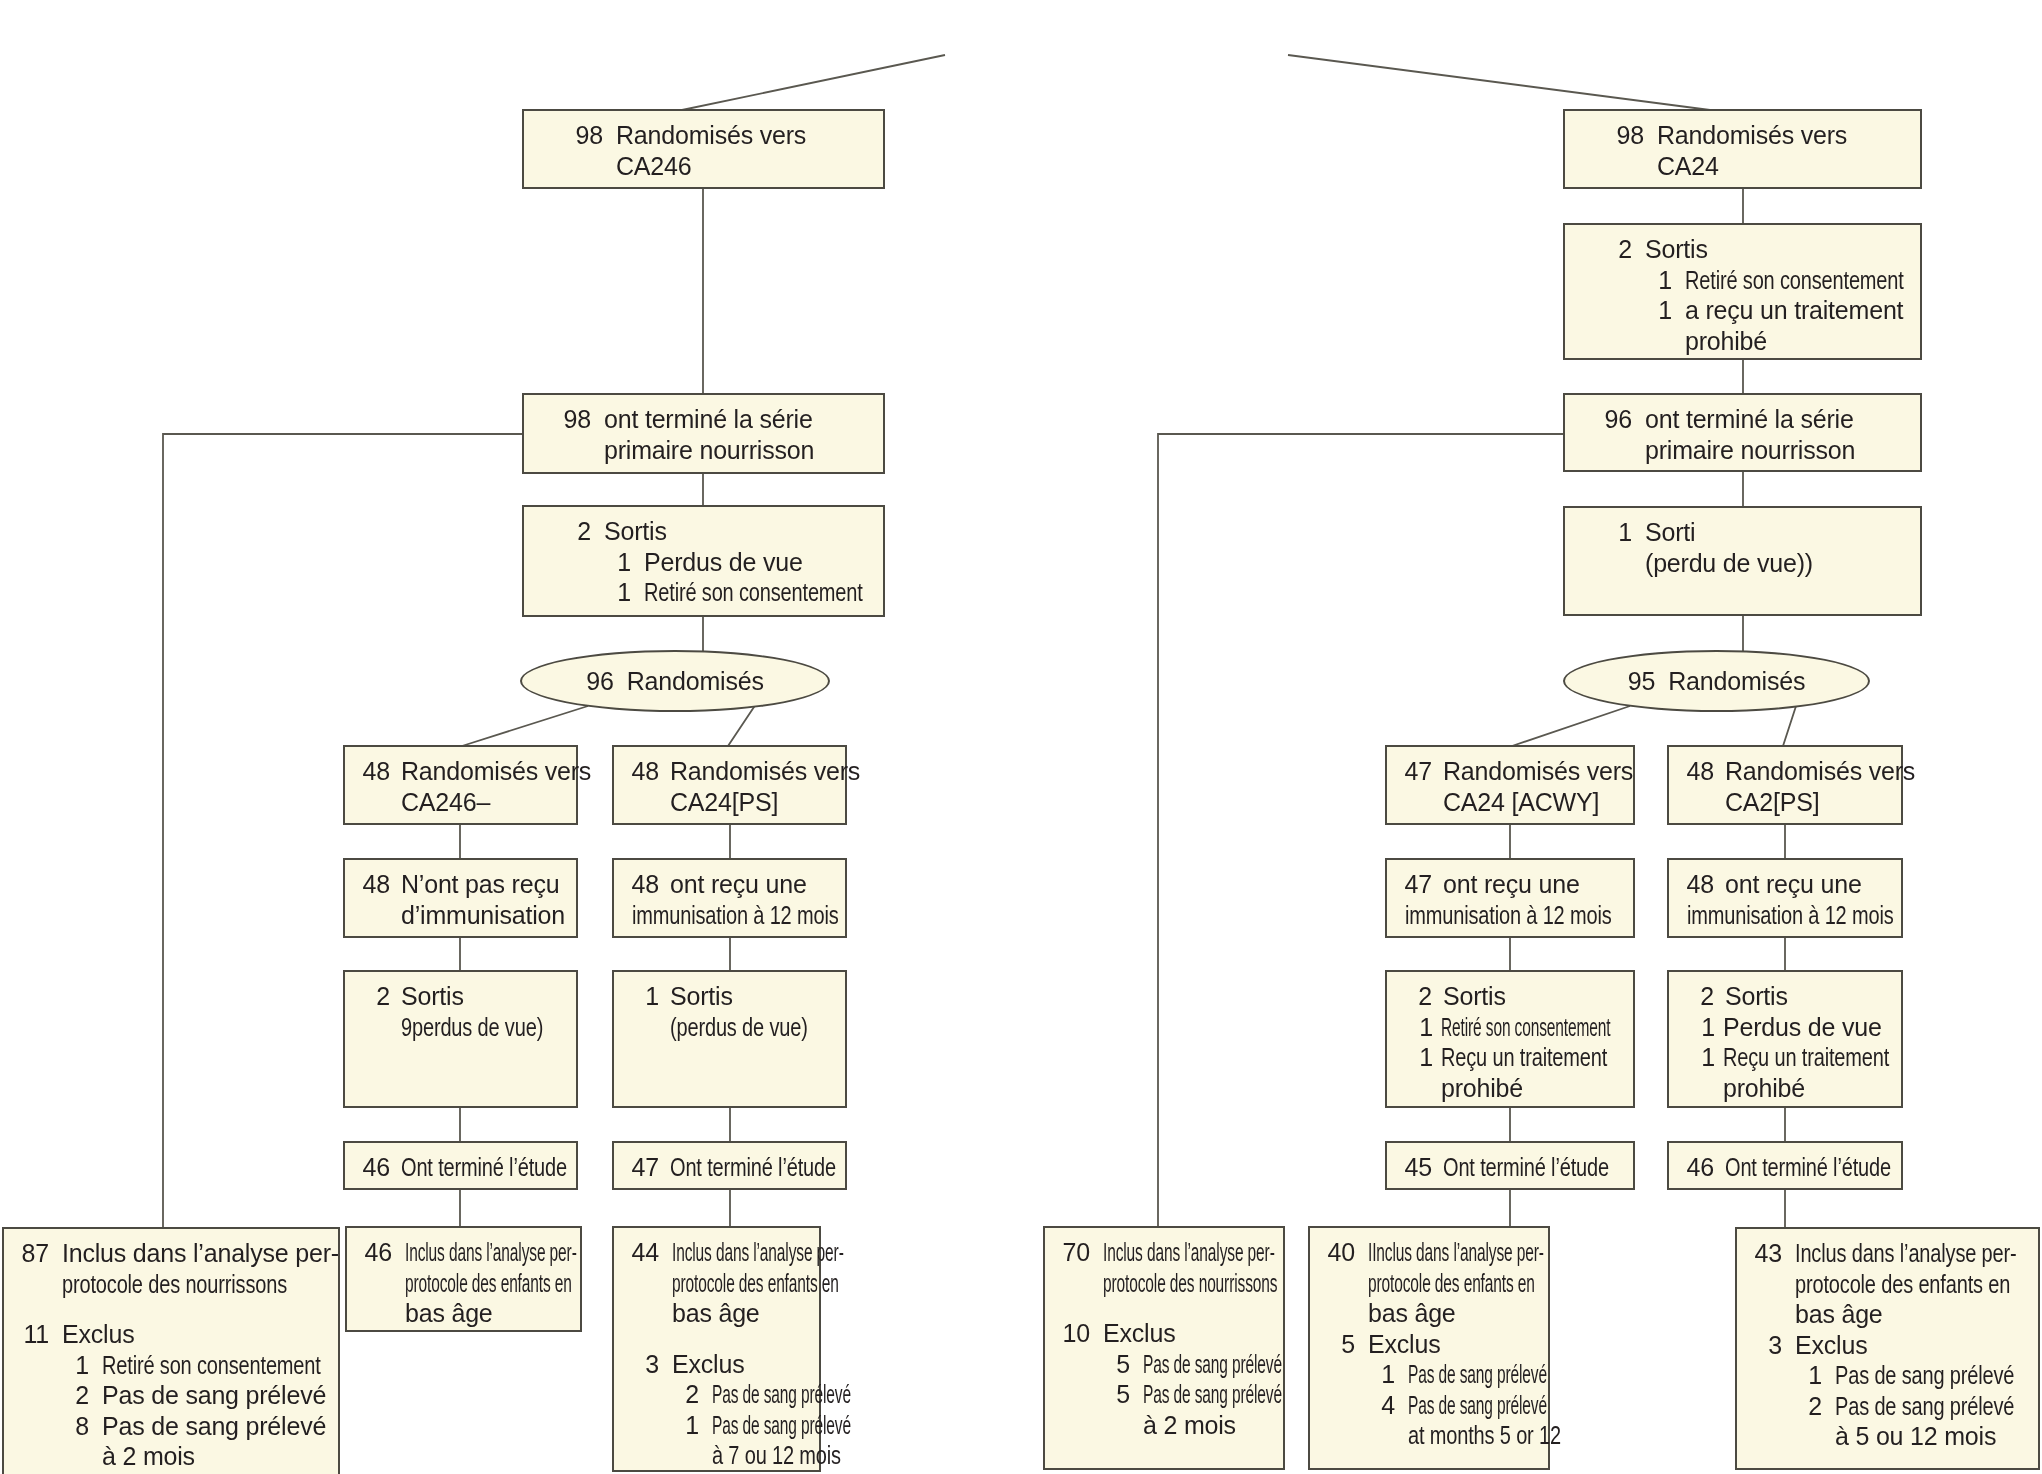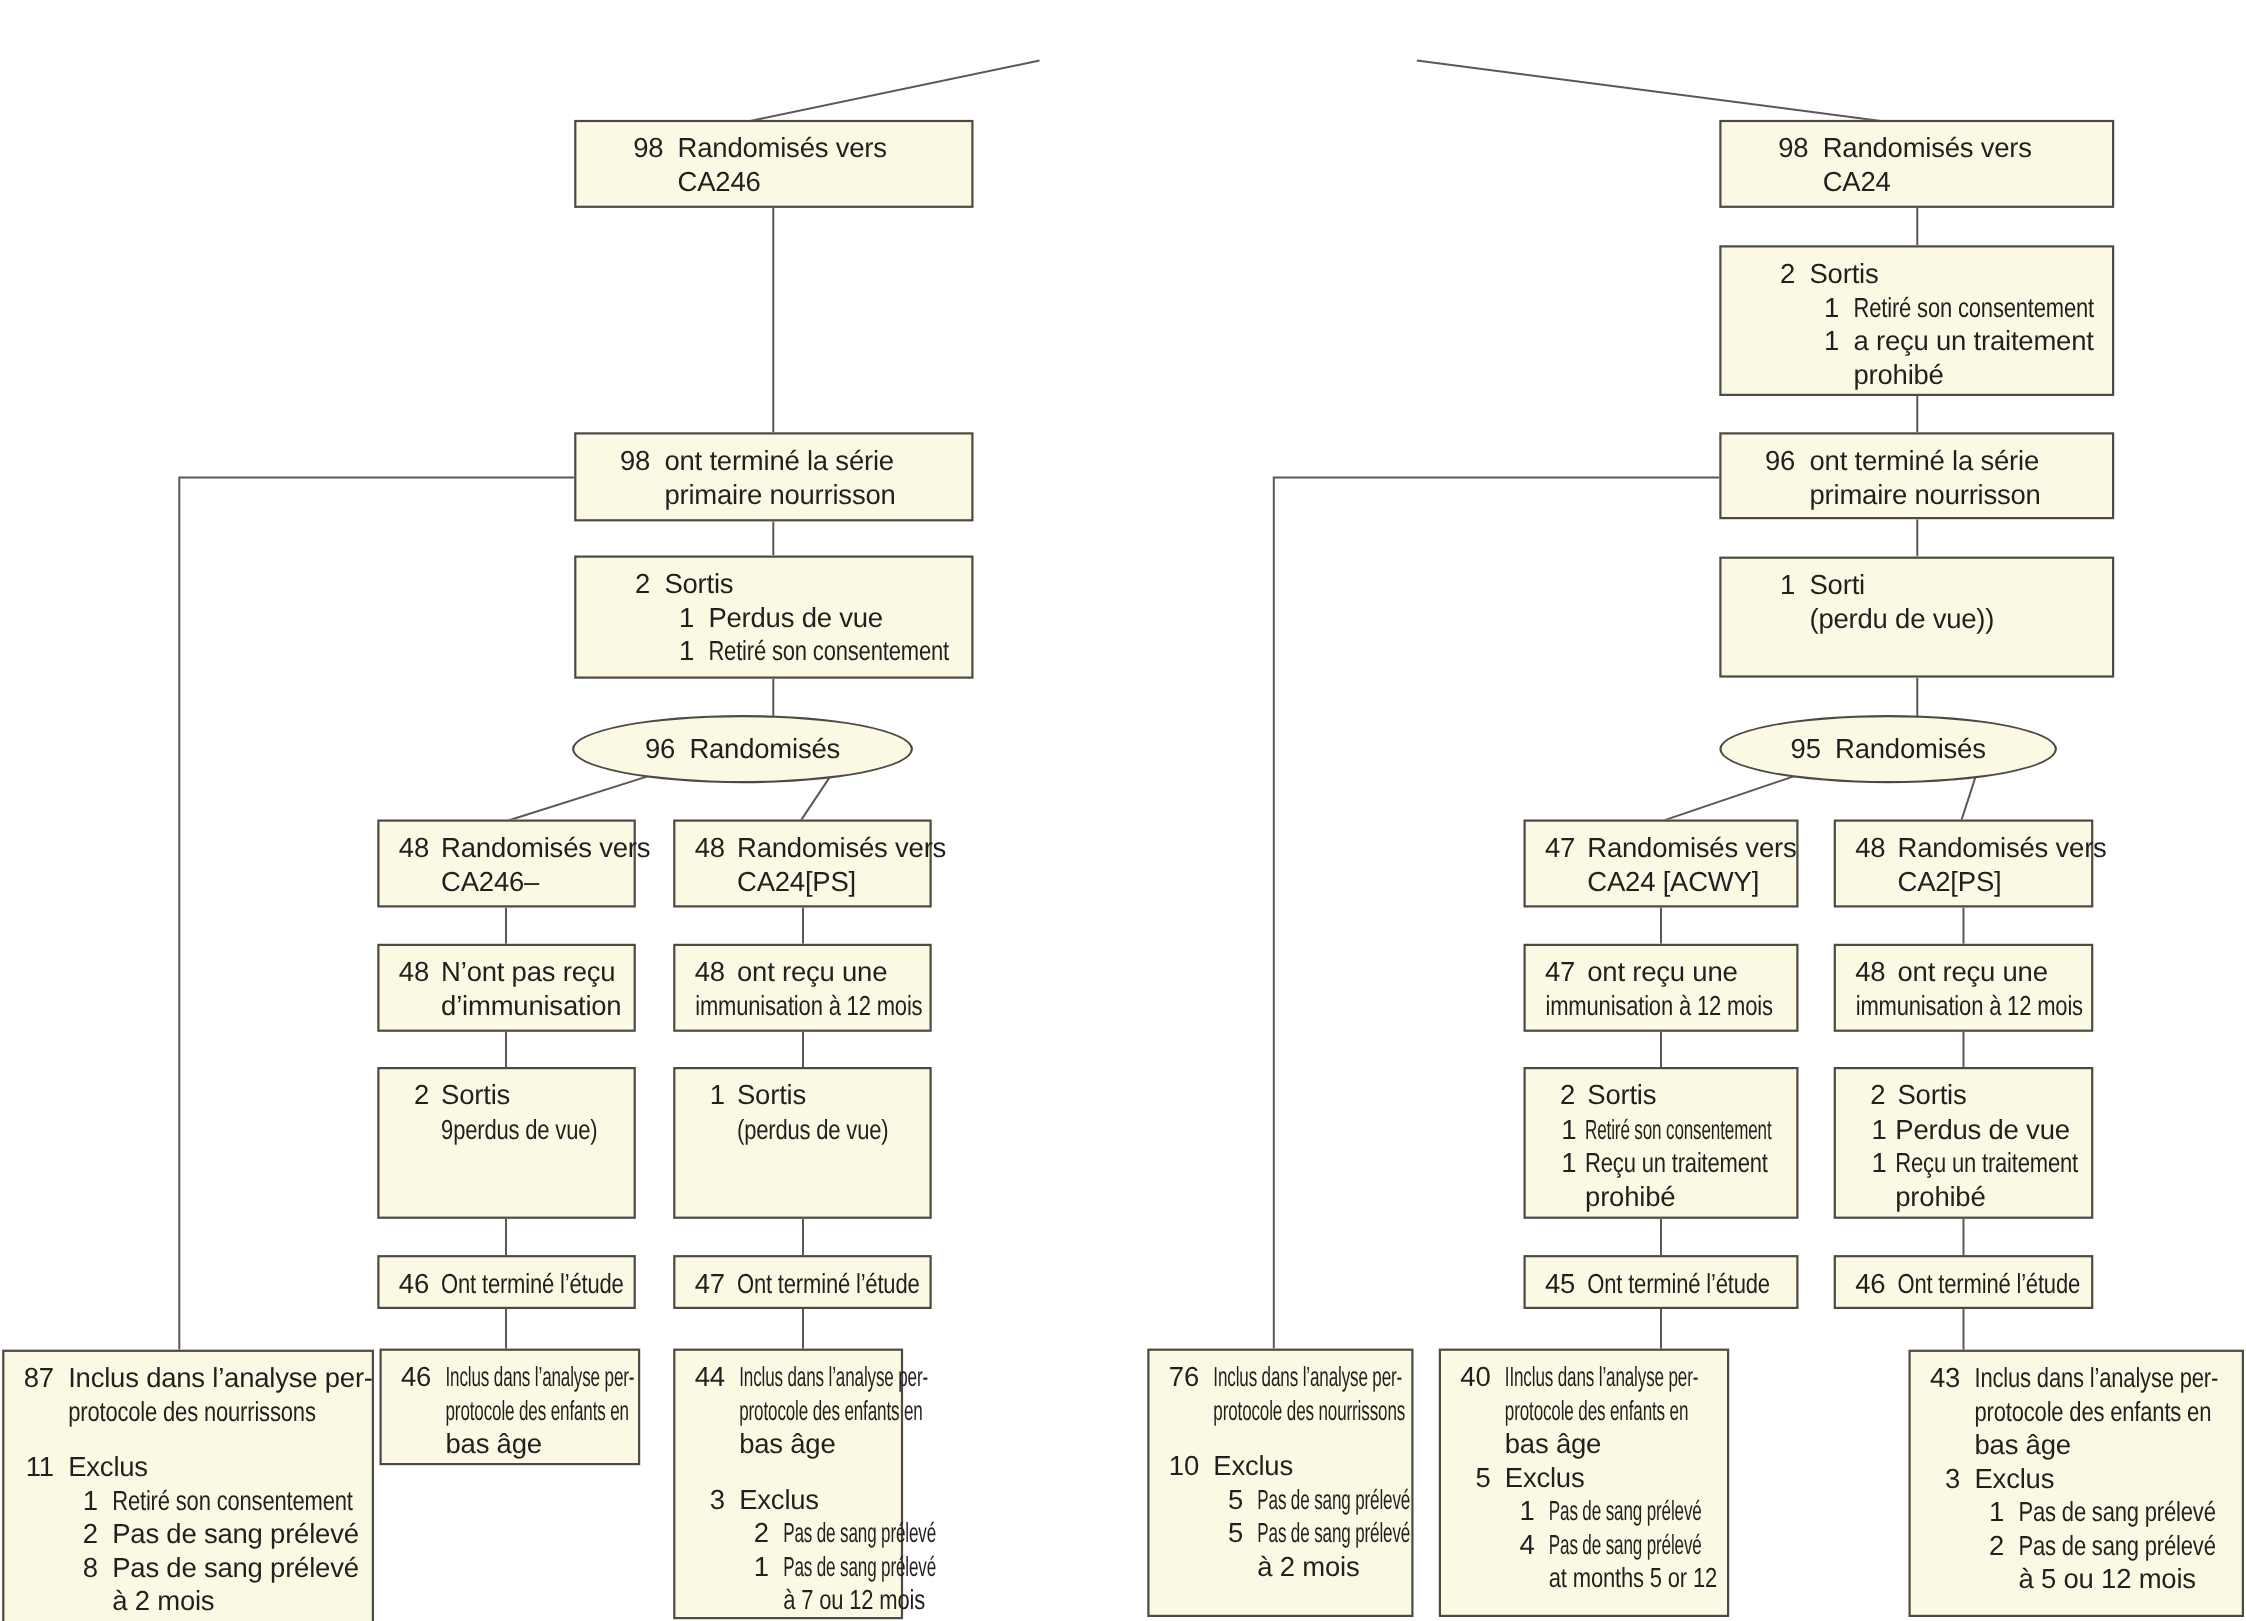--- a/index.html
+++ b/index.html
@@ -387,21 +387,21 @@
         <span class="t sq2">Pas de sang prélevé</span>
       </div>
     <div class="row i1">
         <span class="n"></span>
         <span class="t sq">à 7 ou 12 mois</span>
       </div>
   </div>
 
   <div class="node box pl-sm" style="left:1043px;top:1226px;width:242px;height:244px">
     <div class="row">
-        <span class="n">76</span>
+        <span class="n">70</span>
         <span class="t sq2">Inclus dans l’analyse per-</span>
       </div>
     <div class="row">
         <span class="n"></span>
         <span class="t sq2">protocole des nourrissons</span>
       </div>
     <div class="row gap">
         <span class="n">10</span>
         <span class="t">Exclus</span>
       </div>
@@ -412,21 +412,21 @@
     <div class="row i1">
         <span class="n">5</span>
         <span class="t sq2">Pas de sang prélevé</span>
       </div>
     <div class="row i1">
         <span class="n"></span>
         <span class="t">à 2 mois</span>
       </div>
   </div>
 
-  <div class="node box pl-sm" style="left:1308px;top:1226px;width:264px;height:244px">
+  <div class="node box pl-sm" style="left:1308px;top:1226px;width:242px;height:244px">
     <div class="row">
         <span class="n">40</span>
         <span class="t sq2">IInclus dans l’analyse per-</span>
       </div>
     <div class="row">
         <span class="n"></span>
         <span class="t sq2">protocole des enfants en</span>
       </div>
     <div class="row">
         <span class="n"></span>

